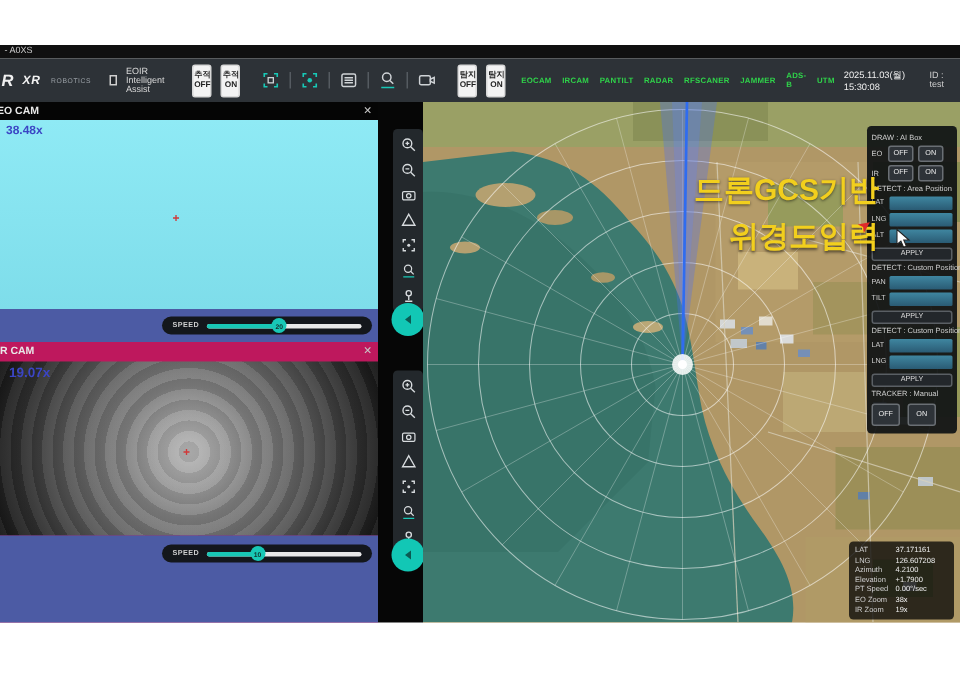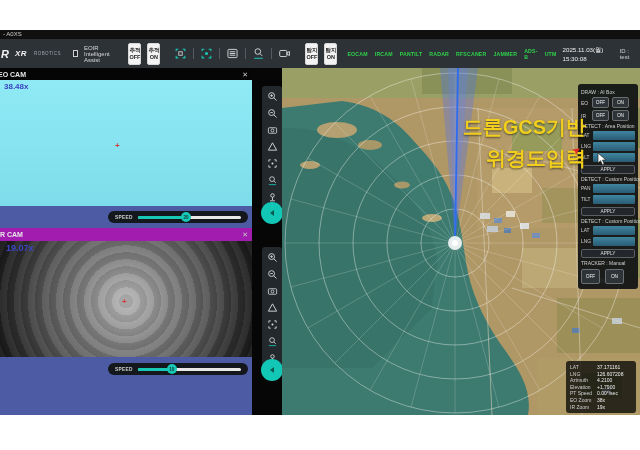--- a/index.html
+++ b/index.html
@@ -26,21 +26,21 @@
   .sep{width:1px;height:11px;background:#555b61;}
   .tico{display:flex;align-items:center;justify-content:center;}
   .gmenu{display:flex;align-items:center;gap:7px;margin-left:4px;}
   .gmenu span{color:#2fd24a;font-size:5.2px;font-weight:bold;letter-spacing:.2px;cursor:pointer;}
   .tb-datetime{margin-left:auto;color:#f0f0f0;font-size:6.2px;}
   .tb-user{color:#d0d0d0;font-size:6px;margin-left:8px;margin-right:2px;}
 
   
   .cam-panel{position:absolute;left:0;width:252px;background:#050505;}
   .eo-panel{top:68px;height:160px;}
-  .ir-panel{top:228px;height:187px;background:#a21caf;}
+  .ir-panel{top:228px;height:187px;background:#be185d;}
   .cam-header{height:12px;display:flex;align-items:center;padding:0 4px;}
   .ir-panel .cam-header{height:13px;}
   .cam-title{color:#e8e8e8;font-size:7px;font-weight:bold;margin-left:-6px;white-space:nowrap;}
   .cam-close{margin-left:auto;color:#c8c8c8;font-size:7px;cursor:pointer;line-height:1;}
   .eo-video{position:absolute;left:0;top:12px;width:252px;height:126px;
             background:linear-gradient(#8feaf5,#7eddea);}
   .ir-video{position:absolute;left:0;top:13px;width:252px;height:116px;
      background:
        radial-gradient(circle at 50% 52%, rgba(255,255,255,.20) 0 5%, rgba(255,255,255,0) 32%),
        repeating-radial-gradient(circle at 50% 52%, rgba(0,0,0,.10) 0 7px, rgba(255,255,255,.05) 7px 14px),

